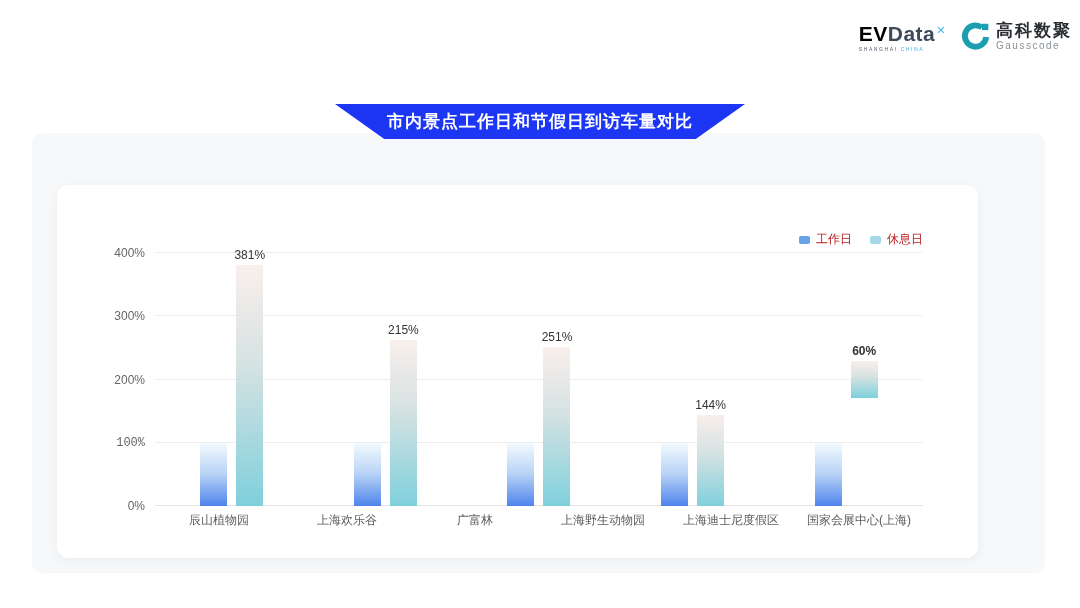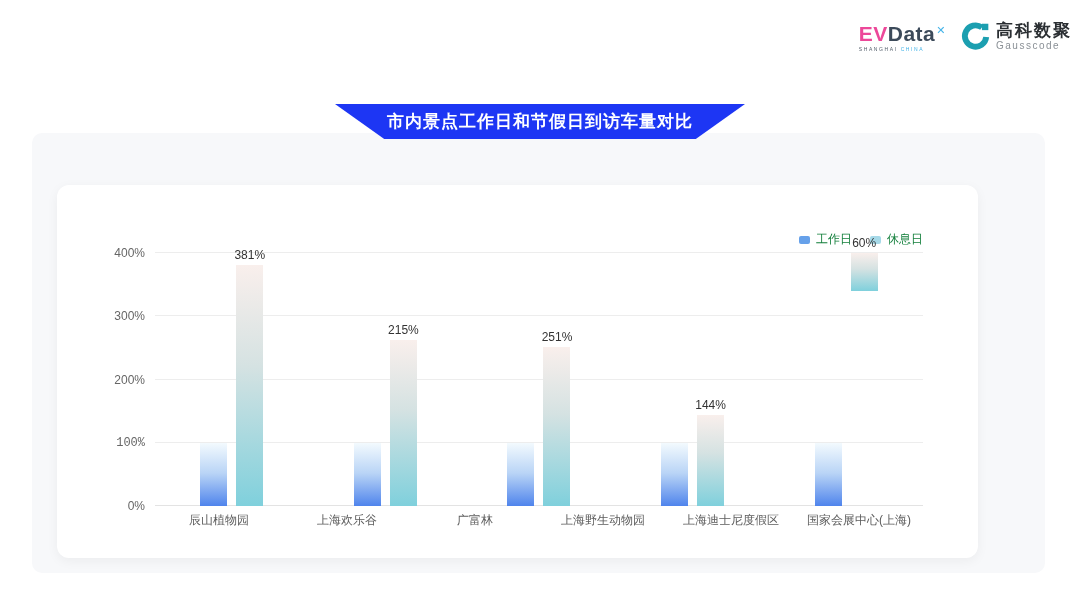--- a/index.html
+++ b/index.html
@@ -7,21 +7,21 @@
     width:1080px;height:608px;position:relative;overflow:hidden;
     background:#ffffff;
     font-family:"Liberation Sans","DejaVu Sans",sans-serif;
     -webkit-font-smoothing:antialiased;
   }
 
   
   .logos{position:absolute;top:20px;right:8px;display:flex;align-items:flex-start;gap:14px;}
   .evdata{display:flex;flex-direction:column;align-items:flex-start;padding-top:4px;}
   .evline{font-weight:bold;font-size:21px;letter-spacing:0.5px;line-height:20px;}
-  .evline .ev{color:#ec4899;}
+  .evline .ev{color:#000000;}
   .evline .dt{color:#3c4a5a;margin-top:48px;}
   .evline .sup{color:#45b4e8;font-size:11px;vertical-align:top;position:relative;top:-4px;left:1px;font-weight:bold;}
   .evsub{font-size:5px;letter-spacing:1.6px;margin-top:2px;color:#55606c;}
   .evsub .cn{color:#45b4e8;}
   .gausscode{display:flex;align-items:center;gap:5px;}
   .gc-text{display:flex;flex-direction:column;line-height:1;}
   .gc-cn{font-size:17px;font-weight:bold;color:#2b2f33;letter-spacing:2px;}
   .gc-en{font-size:10px;color:#8a9096;letter-spacing:1.5px;margin-top:2px;}
 
   
@@ -41,21 +41,21 @@
   .card{
     position:absolute;left:57px;top:185px;width:921px;height:373px;
     background:#ffffff;border-radius:12px;
     box-shadow:0 3px 12px rgba(0,0,0,0.05);
   }
 
   
   .legend{position:absolute;top:46px;right:55px;display:flex;gap:18px;align-items:center;}
   .legend-item{display:flex;align-items:center;gap:6px;}
   .legend-swatch{width:11px;height:8px;border-radius:2px;}
-  .legend-label{font-size:12px;color:#15803d;}
+  .legend-label{font-size:12px;color:#b91c1c;}
 
   
   .plot{
     position:absolute;left:98px;top:68px;width:768px;height:253px;
   }
   .gridline{position:absolute;left:0;right:0;height:1px;background:#ededed;}
   .gridline.base{background:#e3e3e3;}
   .ytick{
     position:absolute;right:calc(100% + 10px);width:48px;text-align:right;
     font-size:12px;color:#666;transform:translateY(7px);
@@ -153,21 +153,21 @@
         <div class="group">
           <div class="bar workday" style="height: 25%;"></div>
           <div class="barwrap" style="height: 100%; align-items: flex-end;">
             <div class="bar restday" style="height: 36%; position: relative;">
               <div class="value-label">144%</div>
             </div>
           </div>
         </div>
         <div class="group">
           <div class="bar workday" style="height: 25%;"></div>
-          <div class="barwrap" style="height: 100%; align-items: flex-start;">
+          <div class="barwrap" style="height: 100%; align-items: center; font-weight: bold;">
             <div class="bar restday" style="height: 15%; position: relative;">
               <div class="value-label">60%</div>
             </div>
           </div>
         </div>
       </div>
     </div>
   <div class="xlabels">
       <div class="xlabel">辰山植物园</div>
       <div class="xlabel">上海欢乐谷</div>

